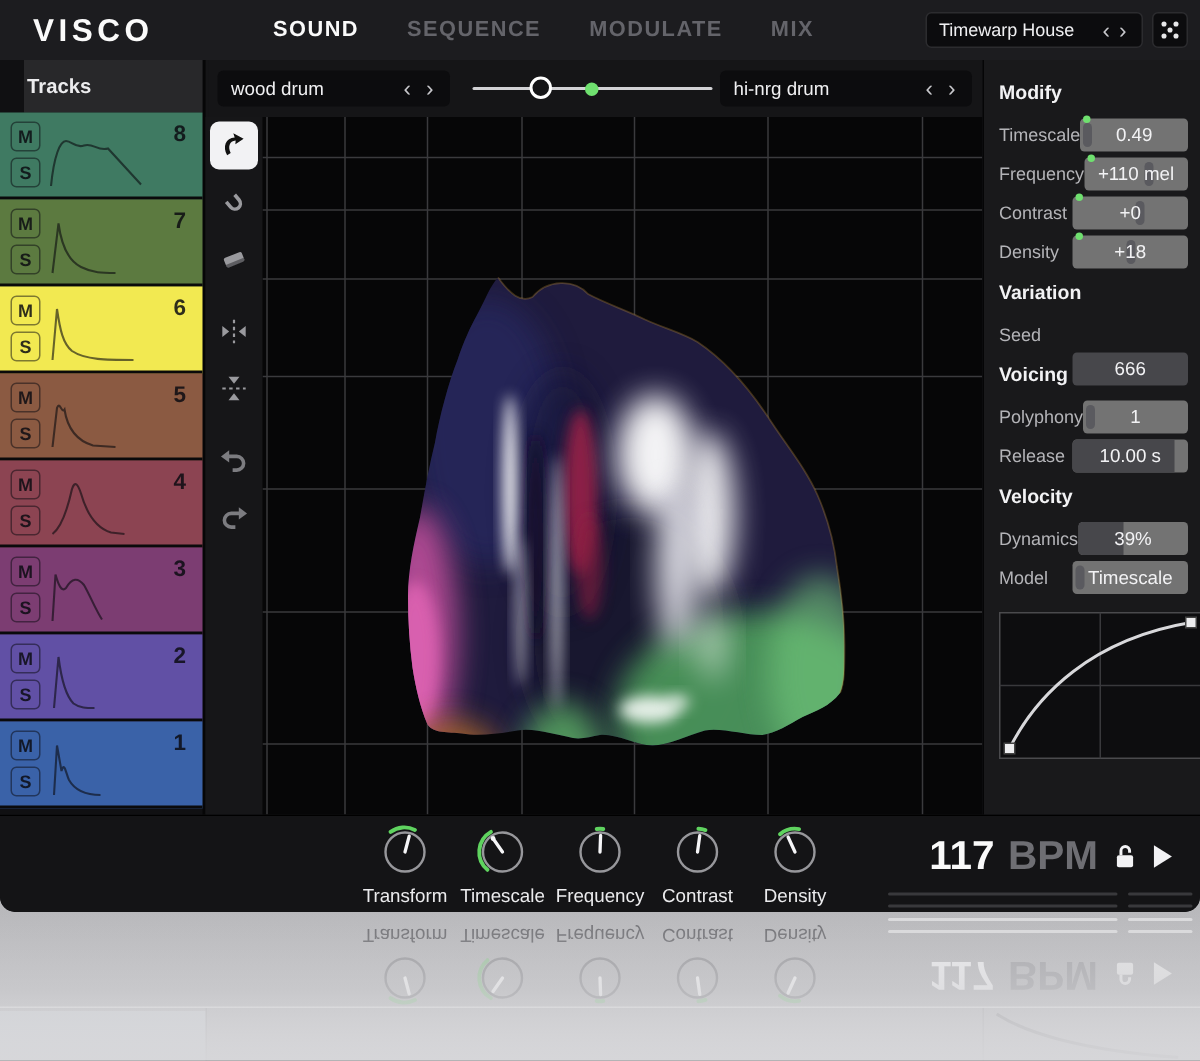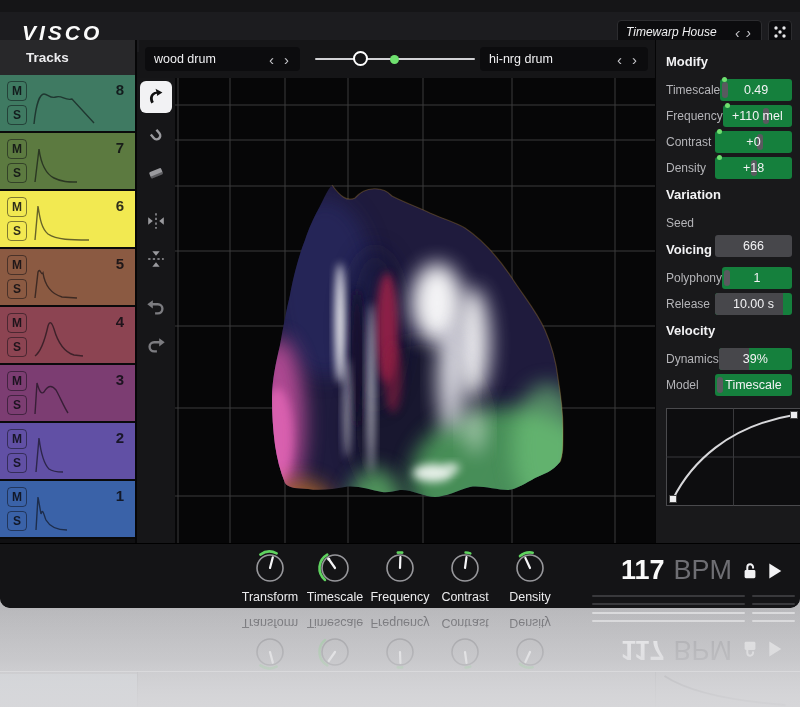--- a/index.html
+++ b/index.html
@@ -3,33 +3,33 @@
 <meta charset="utf-8">
 <style>
   * { margin:0; padding:0; box-sizing:border-box; }
   html,body { width:800px; height:707px; background:#cfcfd1; font-family:"Liberation Sans", sans-serif; overflow:hidden; }
   .stage { position:relative; width:800px; height:707px; background:linear-gradient(to bottom,#929295 0px,#bcbcbf 660px,#d6d6d8 707px); }
 
   
   .app { position:absolute; left:0; top:0; width:800px; height:608px; background:#151517; border-radius:0 0 10px 10px; overflow:hidden; }
 
   
-  .topbar { position:absolute; left:0; top:12px; width:100%; height:40px; background:#1c1c1f; display:flex; align-items:center;font-style:italic; }
+  .topbar { position:absolute; left:0; top:0; width:100%; height:40px; background:#1c1c1f; display:flex; align-items:center; }
   .logo { position:absolute; left:22px; top:9px; color:#fafafa; font-size:21px; font-weight:700; letter-spacing:3px; }
   .tabs { position:absolute; left:182px; top:0; height:40px; display:flex; align-items:center; gap:32px; }
   .tab { color:#64646a; font-size:14.5px; font-weight:700; letter-spacing:1px; cursor:default; }
   .tab.active { color:#fafafa; }
   .preset { position:absolute; right:38px; top:8px; width:145px; height:24px; background:#0c0c0e; border:1px solid #2c2c2f; border-radius:4px; display:flex; align-items:center; padding:0 8px; color:#f0f0f2; font-size:12px;justify-content:flex-end; }
   .preset .chev { margin-left:auto; color:#c8c8cc; font-size:15px; line-height:1; padding:0 2px; }
   .preset .chev + .chev { margin-left:2px; }
   .dicebtn { position:absolute; right:8px; top:8px; width:24px; height:24px; background:#0c0c0e; border:1px solid #2c2c2f; border-radius:4px; display:flex; align-items:center; justify-content:center; }
 
   
   .sidebar { position:absolute; left:0; top:40px; width:137px; height:503px; background:#101012; border-right:2px solid #060607; }
-  .tracks-header { height:35px; background:#28282a; color:#ececee; font-size:13.5px; font-weight:700; display:flex; align-items:center; padding-left:26px; }
+  .tracks-header { height:35px; background:#28282a; color:#ececee; font-size:13.5px; font-weight:700; display:flex; align-items:center; padding-left:2px;margin-left:16px; }
   .track { position:relative; height:58px; border-bottom:2px solid #0a0a0b; }
   .ms { position:absolute; left:7px; top:6px; display:flex; flex-direction:column; gap:4px; }
   .ms-btn { width:20px; height:20px; background:transparent; border:1.5px solid rgba(10,10,15,.5); border-radius:4px; color:rgba(12,12,18,.85); font-size:12px; font-weight:700; font-family:"Liberation Sans",sans-serif; line-height:1; }
   .wave { position:absolute; left:31px; top:7px; width:70px; height:44px; }
   .wave path { fill:none; stroke:rgba(10,10,15,.6); stroke-width:1.4; }
   .tnum { position:absolute; right:11px; top:6px; color:rgba(12,12,18,.85); font-size:15px; font-weight:600; }
 
   
   .centertop { position:absolute; left:139px; top:40px; width:516px; height:38px; background:#151517; }
   .sel { position:absolute; top:7px; height:24px; background:#0c0c0e; border-radius:4px; display:flex; align-items:center; padding:0 9px; color:#f0f0f2; font-size:12.5px; }
@@ -54,39 +54,39 @@
   
   .canvas { position:absolute; left:175px; top:78px; width:480px; height:465px; background:#060607; }
   .canvas svg { position:absolute; left:0; top:0; }
   .gridline { stroke:#3a3a3d; stroke-width:1; }
 
   
   .rpanel { position:absolute; right:0; top:40px; width:145px; height:503px; background:#19191b; border-left:1px solid #050506; padding:8px 8px 0 10px; }
   .ptitle { color:#f2f2f4; font-size:13px; font-weight:700; margin:6px 0 8px 0; }
   .prow { display:flex; align-items:center; height:26px; }
   .plabel { color:#b4b4b8; font-size:12px; flex:0 0 auto; }
-  .pbox { position:relative; margin-left:auto; width:77px; height:22px; background:#15803d; border-radius:3px; display:flex; align-items:center; justify-content:center; overflow:visible; }
+  .pbox { position:relative; margin-left:auto; width:77px; height:22px; background:#737373; border-radius:3px; display:flex; align-items:center; justify-content:center; overflow:visible; }
   .pbox .pval { position:relative; color:#f2f2f4; font-size:12.5px; z-index:2; }
   .thumb { position:absolute; top:3px; width:6px; height:16px; background:#5a5a5f; border-radius:3px; z-index:1; }
   .pfill { position:absolute; left:0; top:0; bottom:0; background:#47474b; border-radius:3px 0 0 3px; z-index:0; }
   .pbox.full { background:#47474b;margin-top:45px; }
   .gdot { position:absolute; left:2px; top:-2px; width:5px; height:5px; border-radius:50%; z-index:3; }
   .curvebox { margin-top:10px; }
 
   
   .transport { position:absolute; left:0; bottom:0; width:800px; height:65px; background:#141416; border-top:1px solid #000; border-radius:0 0 10px 10px; }
   .knob { position:absolute; top:6px; width:44px; height:40px; }
   .knob-circle { fill:none; stroke:#97979b; stroke-width:1.6; }
   .knob-needle { stroke:#f5f5f7; stroke-width:2.2; stroke-linecap:round; }
   .knob-arc { fill:none; stroke:#5fd35f; stroke-width:2.6; stroke-linecap:round; }
   .knob-dot { fill:#f5f5f7; }
   .klabel { position:absolute; top:46px; width:90px; text-align:center; color:#ebebed; font-size:12.5px; }
   .bpmwrap { position:absolute; right:18px; top:11px; display:flex; align-items:center; gap:9px; }
   .bpm-num { color:#fafafa; font-size:27px; font-weight:700; }
-  .bpm-unit { color:#6e6e73; font-size:27px; font-weight:400; }
+  .bpm-unit { color:#6e6e73; font-size:27px; font-weight:700; }
   .grip { position:absolute; height:2px; background:#39393c; border-radius:1px; }
 
   
   .reflection { position:absolute; left:0; top:608px; width:800px; height:99px; overflow:hidden; }
   .refl-label { position:absolute; top:8px; width:90px; text-align:center; color:#55555a; font-size:12.5px; transform:scaleY(-1); opacity:.75; }
   .refl-knob { position:absolute; top:22px; width:44px; height:40px; transform:scaleY(-1); opacity:.8; }
   .refl-knob .knob-circle { stroke:#909094; }
   .refl-knob .knob-needle { stroke:#fcfcfd; }
   .refl-knob .knob-arc { stroke:#7ccf7c; opacity:.55; }
   .refl-bpm { position:absolute; right:18px; top:26px; display:flex; align-items:center; gap:9px; transform:scaleY(-1); opacity:.75; }
@@ -100,20 +100,26 @@
   .refl-fade { position:absolute; left:0; top:0; width:800px; height:99px; background:linear-gradient(to bottom, rgba(205,205,208,0) 0%, rgba(211,211,214,.55) 55%, rgba(214,214,217,.92) 100%); pointer-events:none; }
 </style>
 </head>
 <body>
 
 <div class="stage">
 <div class="app">
 
   <div class="topbar">
     <div class="logo">VISCO</div>
+    <div class="tabs">
+      <span class="tab active">SOUND</span>
+      <span class="tab">SEQUENCE</span>
+      <span class="tab">MODULATE</span>
+      <span class="tab">MIX</span>
+    </div>
     <div class="preset">
       <span>Timewarp House</span>
       <span class="chev" style="margin-left:auto">‹</span>
       <span class="chev">›</span>
     </div>
     <button class="dicebtn">
       <svg width="16" height="16" viewBox="0 0 16 16">
         <circle cx="4" cy="4" r="1.7" fill="#e8e8ea"></circle>
             <circle cx="12" cy="4" r="1.7" fill="#e8e8ea"></circle>
         <circle cx="8" cy="8" r="1.7" fill="#e8e8ea"></circle>

